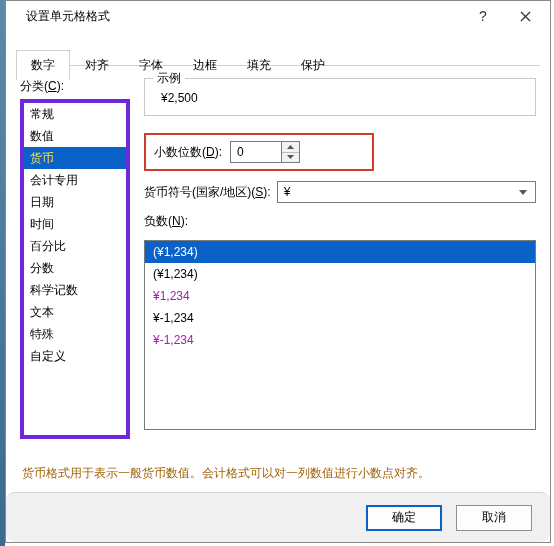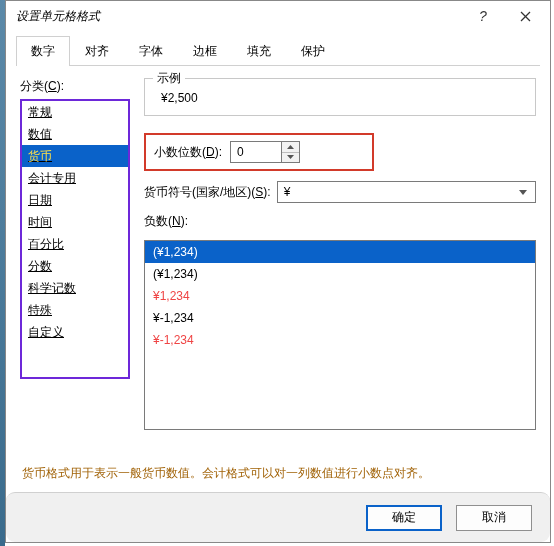--- a/index.html
+++ b/index.html
@@ -24,23 +24,22 @@
     flex-direction: column;
   }
   .leftedge {
     position:absolute; left:0; top:0; width:5px; height:546px;
     background: linear-gradient(#5b89a8,#3a6b8c);
   }
   .titlebar {
     height: 30px;
     display: flex;
     align-items: center;
-    padding: 0 4px 0 10px;
-    background: #fff;
-    font-style: italic;
+    padding: 0 4px 0 20px;
+    background: #fff;
   }
   .titlebar .title { flex: 0 0 auto; }
   .titlebar .spacer { flex: 1; }
   .titlebtn {
     width: 42px; height: 28px;
     display: flex; align-items: center; justify-content: center;
     color: #333;
   }
   .titlebtn svg { width: 11px; height: 11px; }
   .help-icon { font-size: 14px; color:#333; }
@@ -48,43 +47,42 @@
     display: flex;
     border-bottom: 1px solid #d0d0d0;
     margin: 0 10px;
     padding-top: 4px;
   }
   .tab {
     padding: 6px 14px 6px 14px;
     border: 1px solid transparent;
     border-bottom: none;
     position: relative;
-    top: 1px;
+    top: 15px;
     cursor: default;
   }
   .tab.active {
     border-color: #d0d0d0;
     background: #fff;
   }
   .body {
     flex: 1;
     padding: 12px 14px 10px 14px;
     display: flex;
     flex-direction: column;
     justify-content: space-between;
   }
   .topsection { display:flex; gap:14px; flex:0 0 auto; }
   .catcol { width: 110px; display:flex; flex-direction:column; }
   .catlabel { margin-bottom: 4px; }
   .catlist {
-    border: 2px solid #6d28d9;
-    height: 280px;
+    border: 4px solid #6d28d9;
+    height: 340px;
     overflow: hidden;
     background: #fff;
-    text-decoration: underline;
   }
   .catitem {
     padding: 2px 6px;
     line-height: 18px;
     white-space: nowrap;
     cursor: default;
   }
   .catitem.selected {
     background: #0a62c9;
     color: #fde047;
@@ -130,21 +128,21 @@
   .neglabel {}
   .neglist {
     border:1px solid #7a7a7a;
     height: 190px;
     background:#fff;
     overflow:hidden;
   }
   .negitem {
     padding: 2px 8px; line-height:18px;
   }
-  .negitem.red { color:#ef4444; }
+  .negitem.red { color:#a21caf; }
   .negitem.black { color:#000; }
   .negitem.selected { background:#0a62c9; color:#fff; }
   .desc {
     padding: 10px 2px 0 2px;
     color:#a16207;
     flex:0 0 auto;
   }
   .footer {
     height: 50px;
     border-top:1px solid #d0d0d0;
@@ -201,20 +199,21 @@
         <div class="catlist" id="catlist">
             <div class="catitem">常规</div>
             <div class="catitem">数值</div>
             <div class="catitem selected">货币</div>
             <div class="catitem">会计专用</div>
             <div class="catitem">日期</div>
             <div class="catitem">时间</div>
             <div class="catitem">百分比</div>
             <div class="catitem">分数</div>
             <div class="catitem">科学记数</div>
+            <div class="catitem">文本</div>
             <div class="catitem">特殊</div>
             <div class="catitem">自定义</div>
           </div>
       </div>
 
       <div class="rightcol">
         <div class="samplebox">
           <span class="legend">示例</span>
           <div class="sampleval">¥2,500</div>
         </div>

